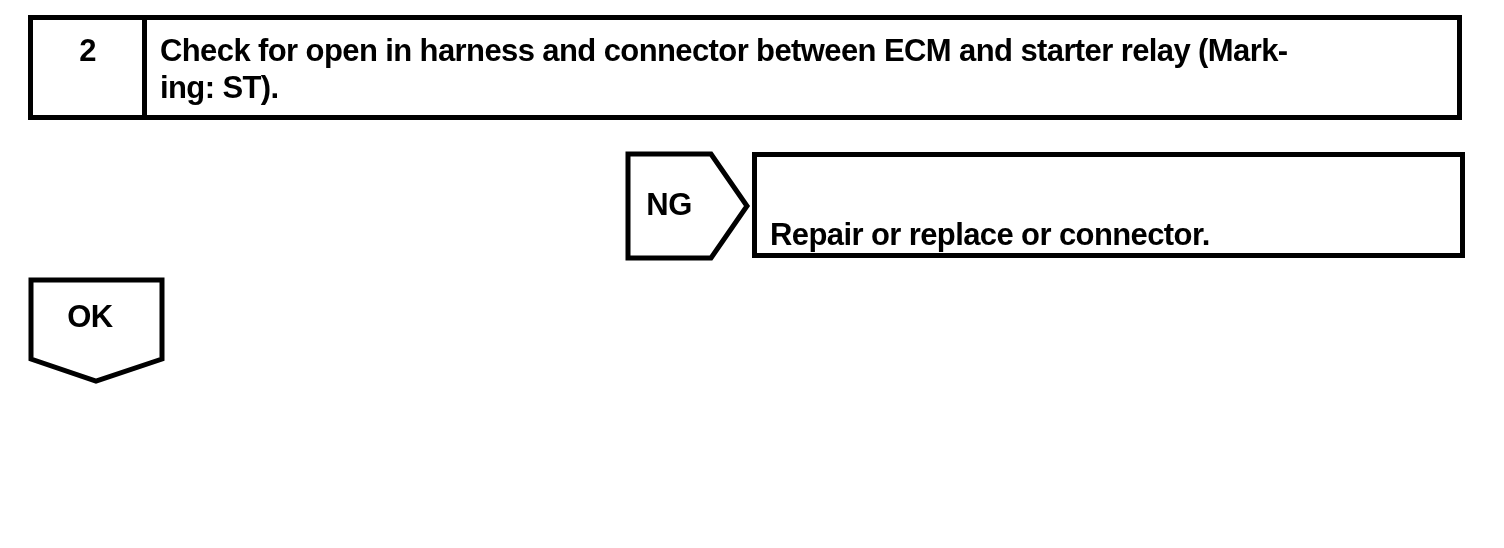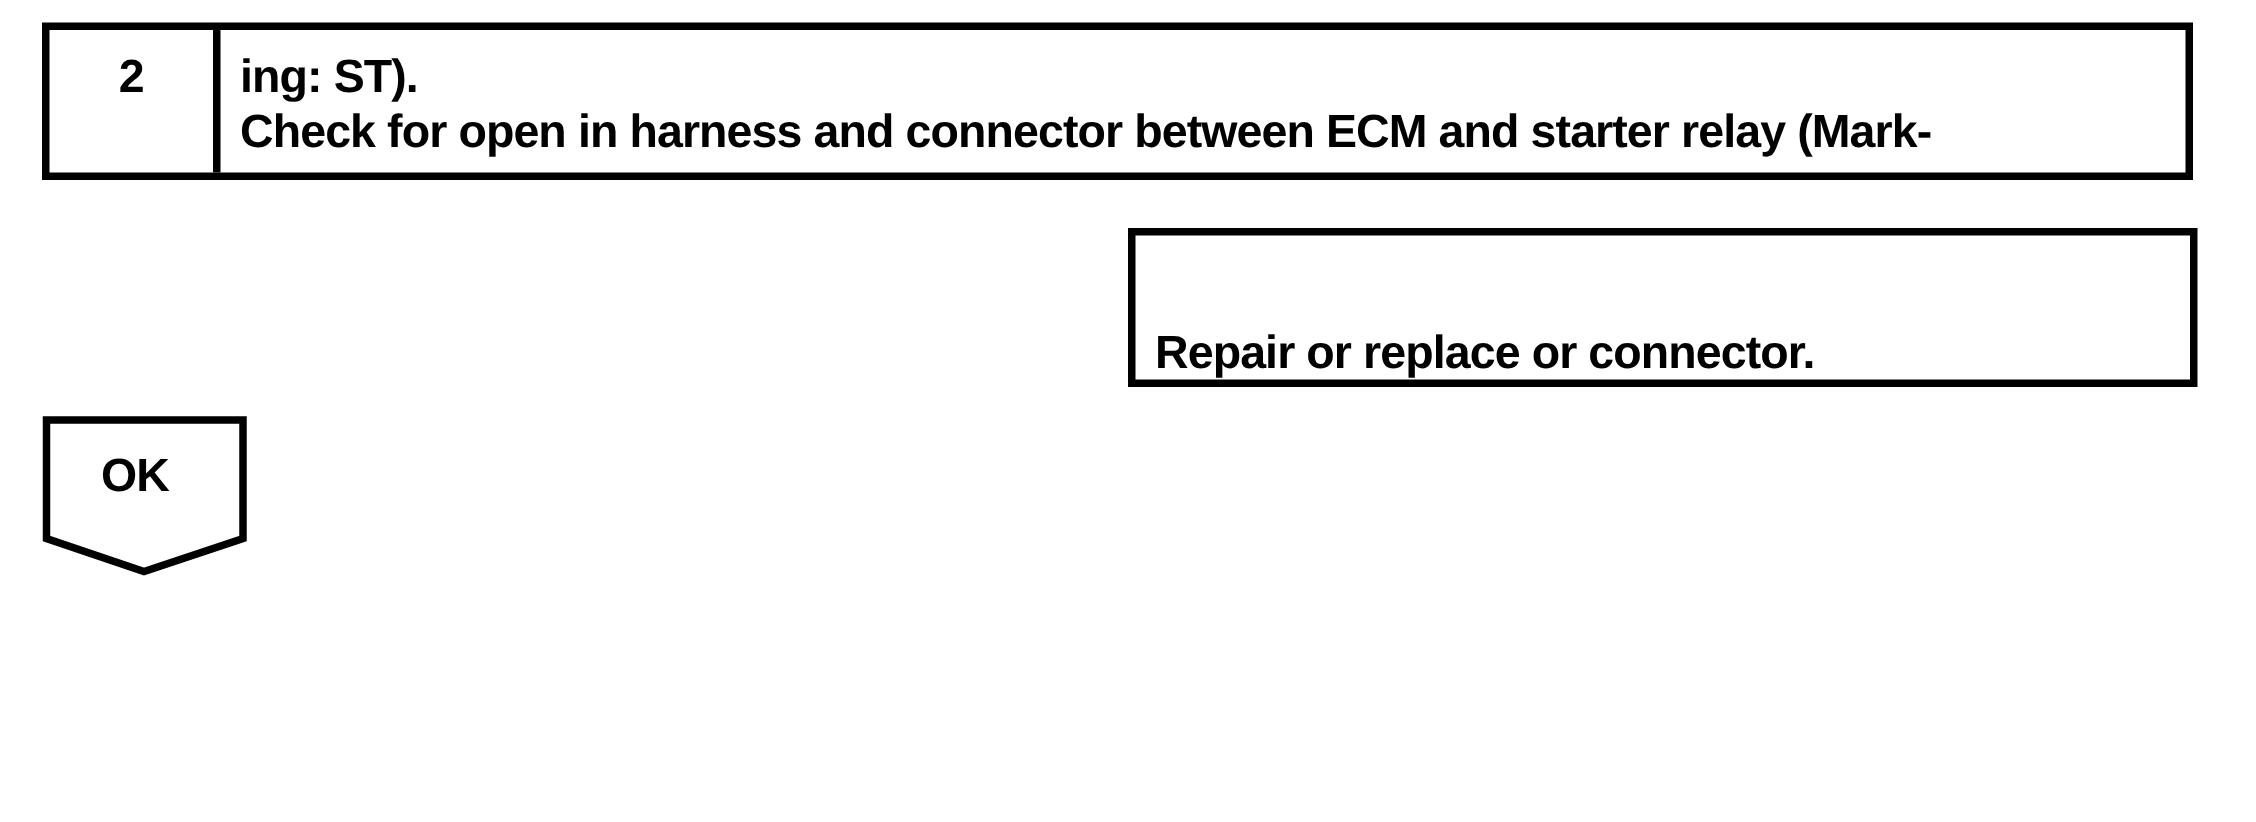--- a/index.html
+++ b/index.html
@@ -117,25 +117,31 @@
   }
 </style>
 </head>
 <body>
 
 <div class="canvas">
 
   <div class="step-box">
     <div class="step-number-cell txt">2</div>
     <div class="step-text-cell">
+      <div class="txt">Check for open in harness and connector between ECM and starter relay (Mark-</div>
       <div class="txt">ing: ST).</div>
-      <div class="txt">Check for open in harness and connector between ECM and starter relay (Mark-</div>
     </div>
   </div>
 
+  <div class="shape-wrap ng-wrap">
+    <svg width="126" height="110" viewBox="0 0 126 110">
+      <polygon points="3,3 86,3 122,55 86,107 3,107" fill="#ffffff" stroke="#000000" stroke-width="5" stroke-linejoin="miter"></polygon>
+    </svg>
+    <span class="shape-label">NG</span>
+  </div>
 
   <div class="action-box ng-action-box">
     <span class="txt">Repair or replace or connector.</span>
   </div>
 
   <div class="shape-wrap ok-wrap">
     <svg width="137" height="107" viewBox="0 0 137 107">
       <polygon points="3,3 134,3 134,82 68,104 3,82" fill="#ffffff" stroke="#000000" stroke-width="5" stroke-linejoin="miter"></polygon>
     </svg>
     <span class="shape-label">OK</span>

